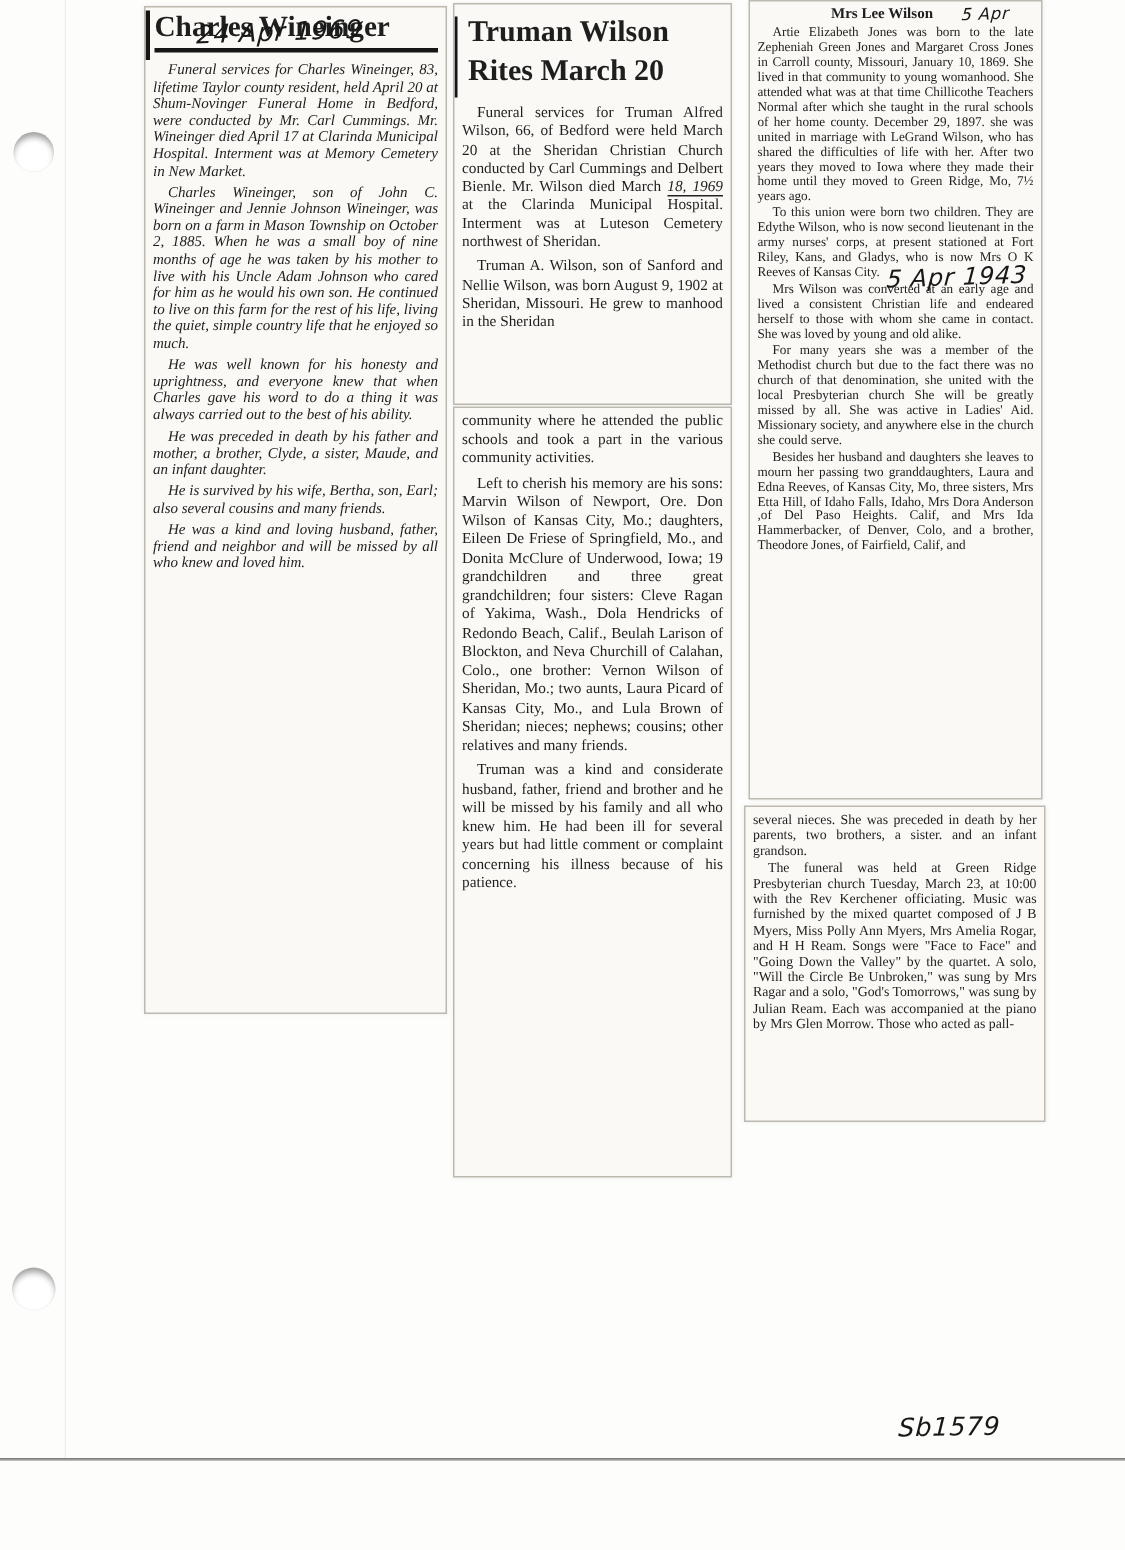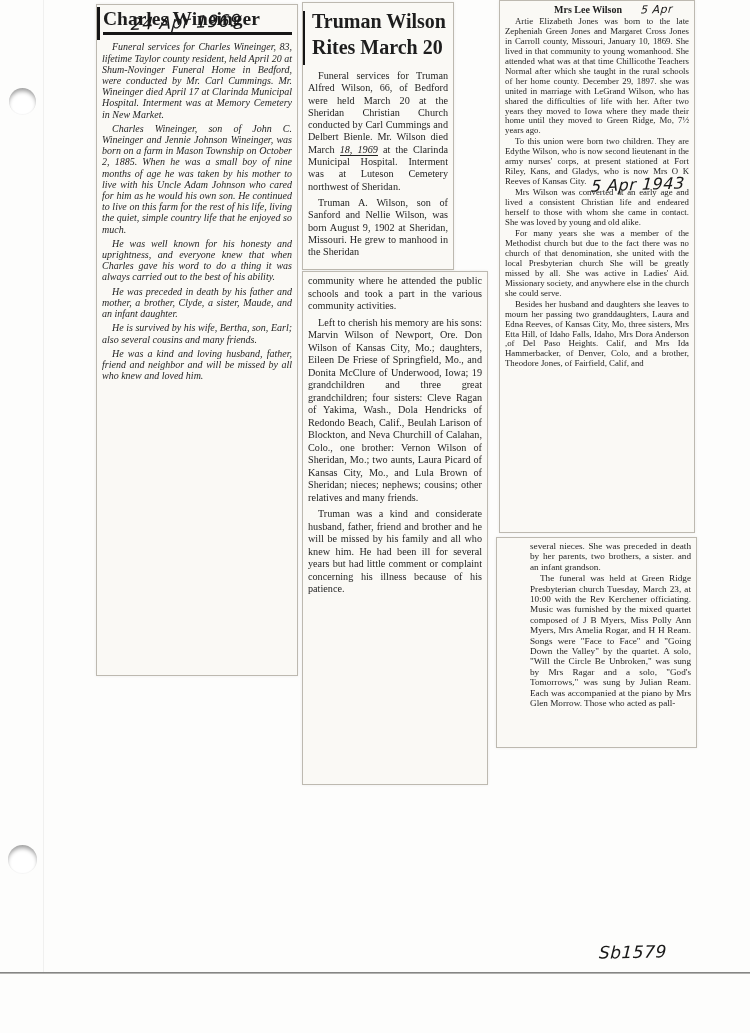--- a/index.html
+++ b/index.html
@@ -28,30 +28,30 @@
   .rule-bar{position:absolute;background:#151515;}
   
   .clip1{left:96px;top:4px;width:202px;height:672px;font-size:10px;line-height:11.2px;}
   .clip1 p{margin-bottom:3px;font-style:italic;}
   .clip1 .rule-bar{left:0;top:2px;width:3px;height:33px;}
   .headline1{
     font-size:19.5px;font-weight:bold;margin:0 0 6px 1px;text-indent:0;
     border-bottom:3px solid #161616;padding-bottom:2px;white-space:nowrap;line-height:1.15;
   }
   
-  .clip2a{left:302px;top:2px;width:152px;height:268px;font-size:10.2px;line-height:12.3px;}
+  .clip2a{left:302px;top:2px;width:186px;height:268px;font-size:10.2px;line-height:12.3px;}
   .clip2b{left:302px;top:271px;width:186px;height:514px;font-size:10.2px;line-height:12.5px;}
   .clip2a .rule-bar{left:0;top:8px;width:2px;height:54px;}
   .headline2{font-size:20px;font-weight:bold;line-height:1.3;margin:2px 0 10px 4px;}
   .underline{border-bottom:1px solid #222;font-style:italic;}
   
   .clip3a{left:499px;top:0px;width:196px;height:533px;font-size:8.8px;line-height:9.95px;}
   .clip3b{left:496px;top:537px;width:201px;height:211px;font-size:9.2px;line-height:10.4px;}
   .clip3a p{margin-bottom:1px;}
-  .clip3b p{margin-bottom:1px;margin-left:28px;}
+  .clip3b p{margin-bottom:1px;}
   .headline3{font-size:10px;font-weight:bold;text-align:center;margin:1px 18px 2px 0;}
   
   .hand{
     position:absolute;z-index:5;color:#181818;
     font-family:"DejaVu Sans", sans-serif;font-style:italic;
     letter-spacing:0.5px;white-space:nowrap;
     transform:rotate(-2deg) skewX(-6deg);
   }
   .hand-col1{left:131px;top:12px;font-size:17px;}
   .hand-col3-note{left:641px;top:3px;font-size:11px;}

